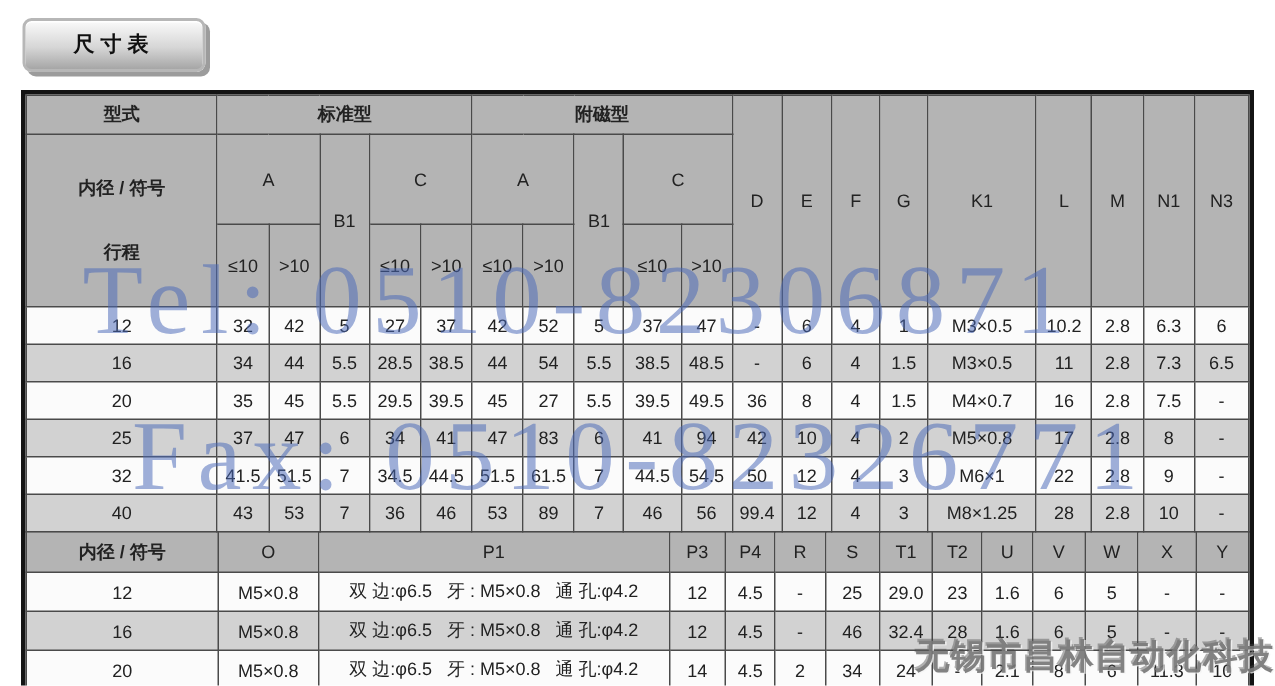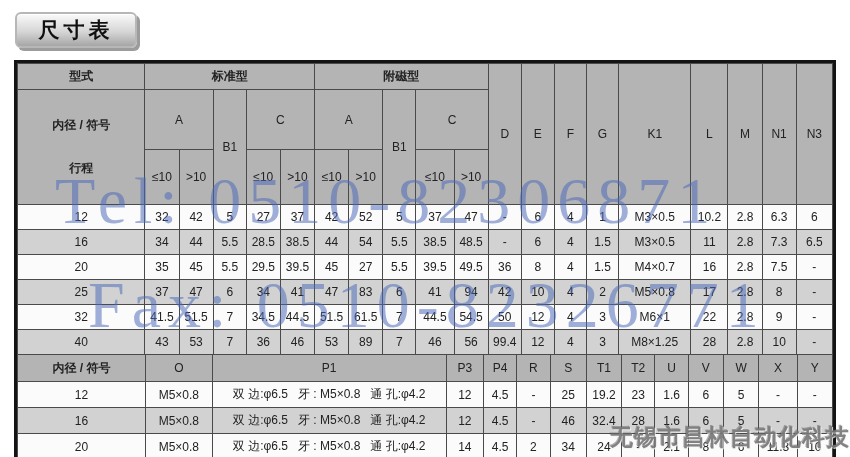--- a/index.html
+++ b/index.html
@@ -14,21 +14,21 @@
   }
   
   .title-badge{
     position:absolute;left:15px;top:12px;
     width:118px;height:32px;
     background:linear-gradient(180deg,#fafafa 0%,#d6d6d6 55%,#a6a6a6 100%);
     border:2px solid #b7b7b7;
     border-radius:6px;
     box-shadow:3px 3px 0 #9c9c9c, inset 0 1px 0 #ffffff;
     display:flex;align-items:center;justify-content:center;
-    font-size:21px;font-weight:bold;letter-spacing:4px;color:#101010;
+    font-size:14px;font-weight:bold;letter-spacing:4px;color:#101010;
   }
   
   .table-wrap{
     position:absolute;left:14px;top:60px;width:816px;
     border:3px solid #141414;background:#fff;
   }
   table{border-collapse:collapse;width:100%;table-layout:fixed;}
   th,td{
     border:1px solid #4a4a4a;
     font-size:12px;text-align:center;vertical-align:middle;
@@ -302,21 +302,21 @@
     </thead>
     <tbody id="port-body">
         <tr>
           <td>12</td>
           <td>M5×0.8</td>
           <td>双 边:φ6.5   牙 : M5×0.8   通 孔:φ4.2</td>
           <td>12</td>
           <td>4.5</td>
           <td>-</td>
           <td>25</td>
-          <td>19.2</td>
+          <td>29.0</td>
           <td>23</td>
           <td>1.6</td>
           <td>6</td>
           <td>5</td>
           <td>-</td>
           <td>-</td>
         </tr>
         <tr class="alt">
           <td>16</td>
           <td>M5×0.8</td>

